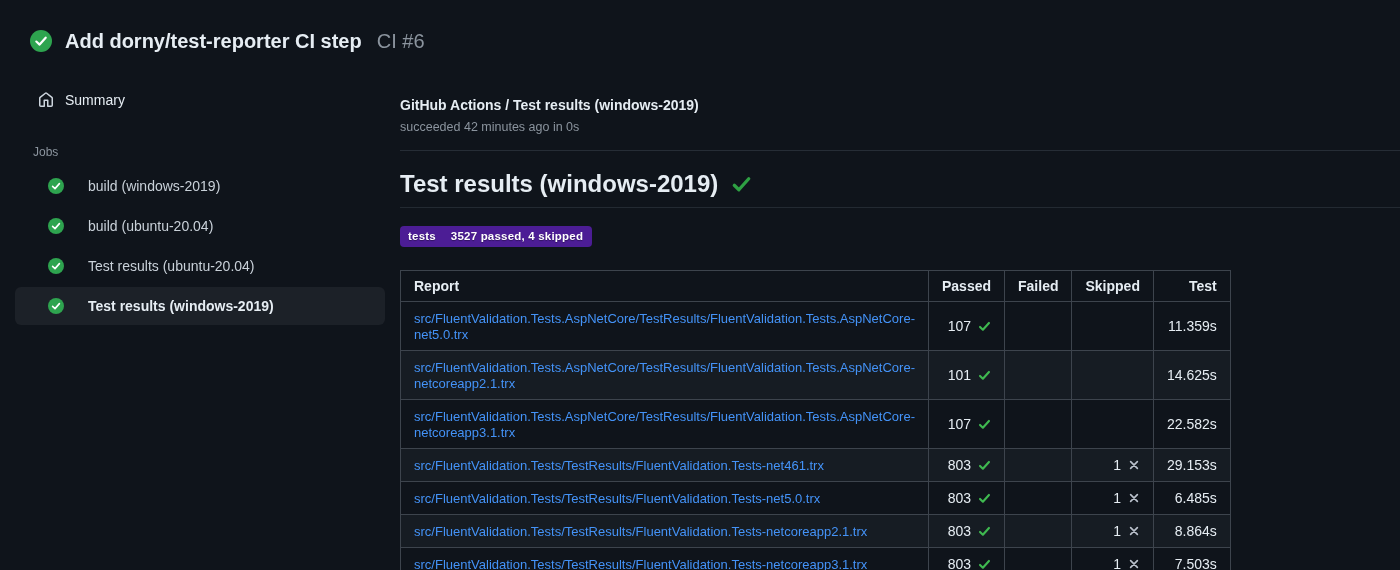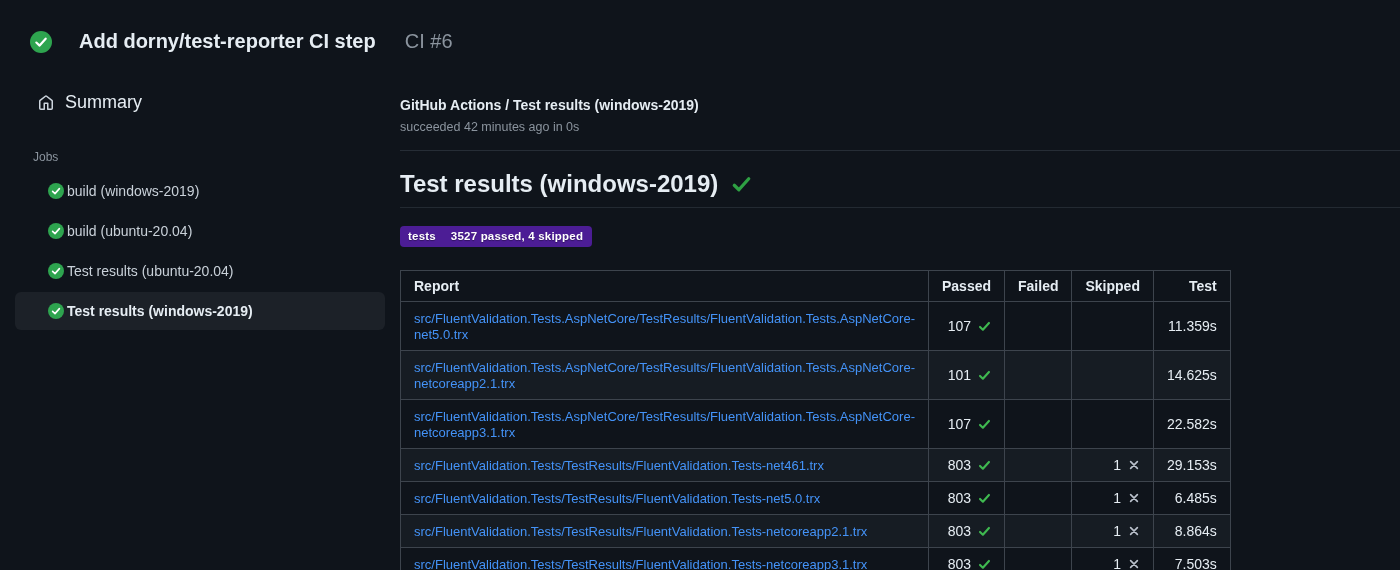--- a/index.html
+++ b/index.html
@@ -3,31 +3,31 @@
 <meta charset="utf-8">
 <style>
   * { box-sizing: border-box; }
   html,body { margin:0; padding:0; }
   body {
     width:1400px; height:570px; overflow:hidden;
     background:#0f141b; color:#e6edf3;
     font-family:"Liberation Sans","DejaVu Sans",sans-serif;
   }
   
-  .run-header { display:flex; align-items:center; padding:30px 0 0 30px; gap:27px; }
+  .run-header { display:flex; align-items:flex-start; padding:30px 0 0 30px; gap:13px; }
   .run-title { font-size:20px; font-weight:700; color:#e6edf3; }
   .run-number { font-size:20px; font-weight:400; color:#8b949e; margin-left:2px; }
 
   .content { display:flex; margin-top:34px; }
 
   
   .sidebar { width:400px; flex-shrink:0; }
-  .summary-item { display:flex; align-items:center; gap:11px; margin:0 15px; padding:5px 0 5px 23px; border-radius:6px; font-size:18px; cursor:pointer; color:#e6edf3; }
+  .summary-item { display:flex; align-items:center; gap:11px; margin:0 15px; padding:5px 0 5px 23px; border-radius:6px; font-size:14px; cursor:pointer; color:#e6edf3; }
   .jobs-label { color:#8b949e; font-size:12px; margin:32px 0 8px 33px; }
-  .job-item { display:flex; align-items:center; gap:3px; margin:2px 15px 0 15px; padding:11px 0 11px 33px; border-radius:6px; font-size:14px; color:#c9d1d9; cursor:pointer; }
+  .job-item { display:flex; align-items:center; gap:24px; margin:2px 15px 0 15px; padding:11px 0 11px 33px; border-radius:6px; font-size:14px; color:#c9d1d9; cursor:pointer; }
   .job-item.selected { background:#1c2128; color:#e6edf3; font-weight:700; }
   .job-item .stat-icon, .summary-item .home { flex-shrink:0; display:flex; }
 
   
   .main { flex:1; padding-top:10px; }
   .suite-title { font-size:14px; font-weight:700; }
   .suite-sub { font-size:12.5px; color:#8b949e; margin-top:7px; }
   .divider { border:0; border-top:1px solid #262d36; margin:16px 0 0 0; }
   .page-heading { display:flex; align-items:center; gap:13px; font-size:24px; font-weight:600; margin:18px 0 0 0; padding-bottom:8px; border-bottom:1px solid #232a32; line-height:30px; }
 

